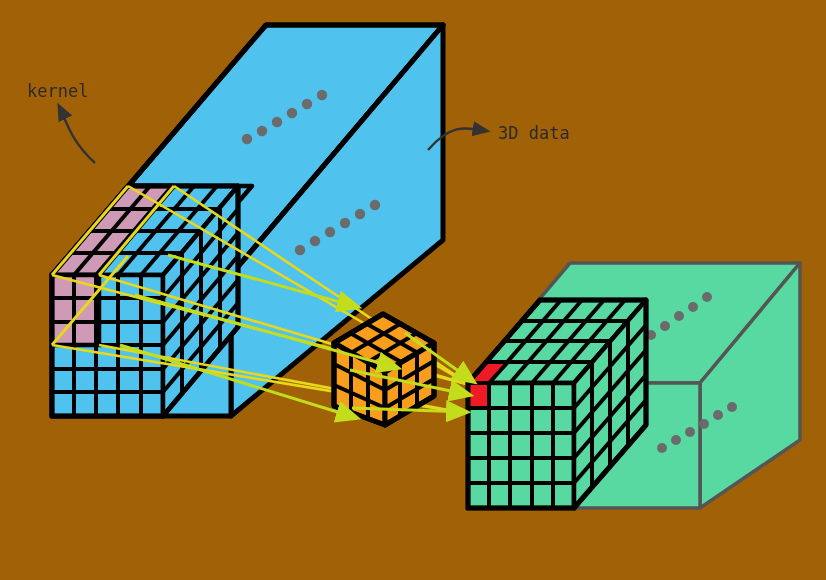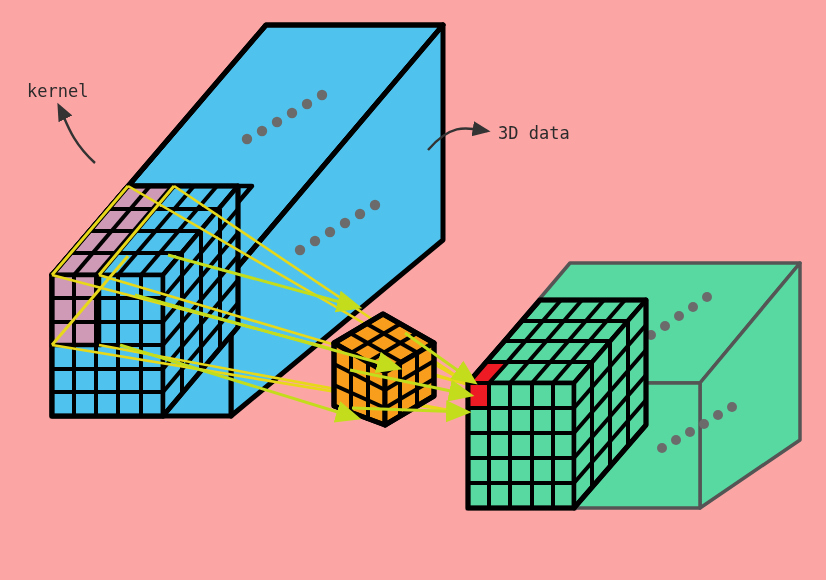--- a/index.html
+++ b/index.html
@@ -1,18 +1,18 @@
 <!DOCTYPE html>
 <html><head>
 <meta charset="utf-8">
 <style>
   html,body{margin:0;padding:0;background:#ffffff;}
   body{width:826px;height:580px;overflow:hidden;
        font-family:"DejaVu Sans Mono","Liberation Mono",monospace;}
-  #stage{position:relative;width:826px;height:580px;background:#fca5a5;}
+  #stage{position:relative;width:826px;height:580px;background:#a16207;}
   svg#diagram{display:block;width:826px;height:580px;}
   .lbl{font-family:"DejaVu Sans Mono","Liberation Mono",monospace;
        font-size:17px;fill:#2b2b2b;}
 </style>
 </head>
 <body>
 
 <div id="stage">
 <svg id="diagram" viewBox="0 0 826 580">
 

